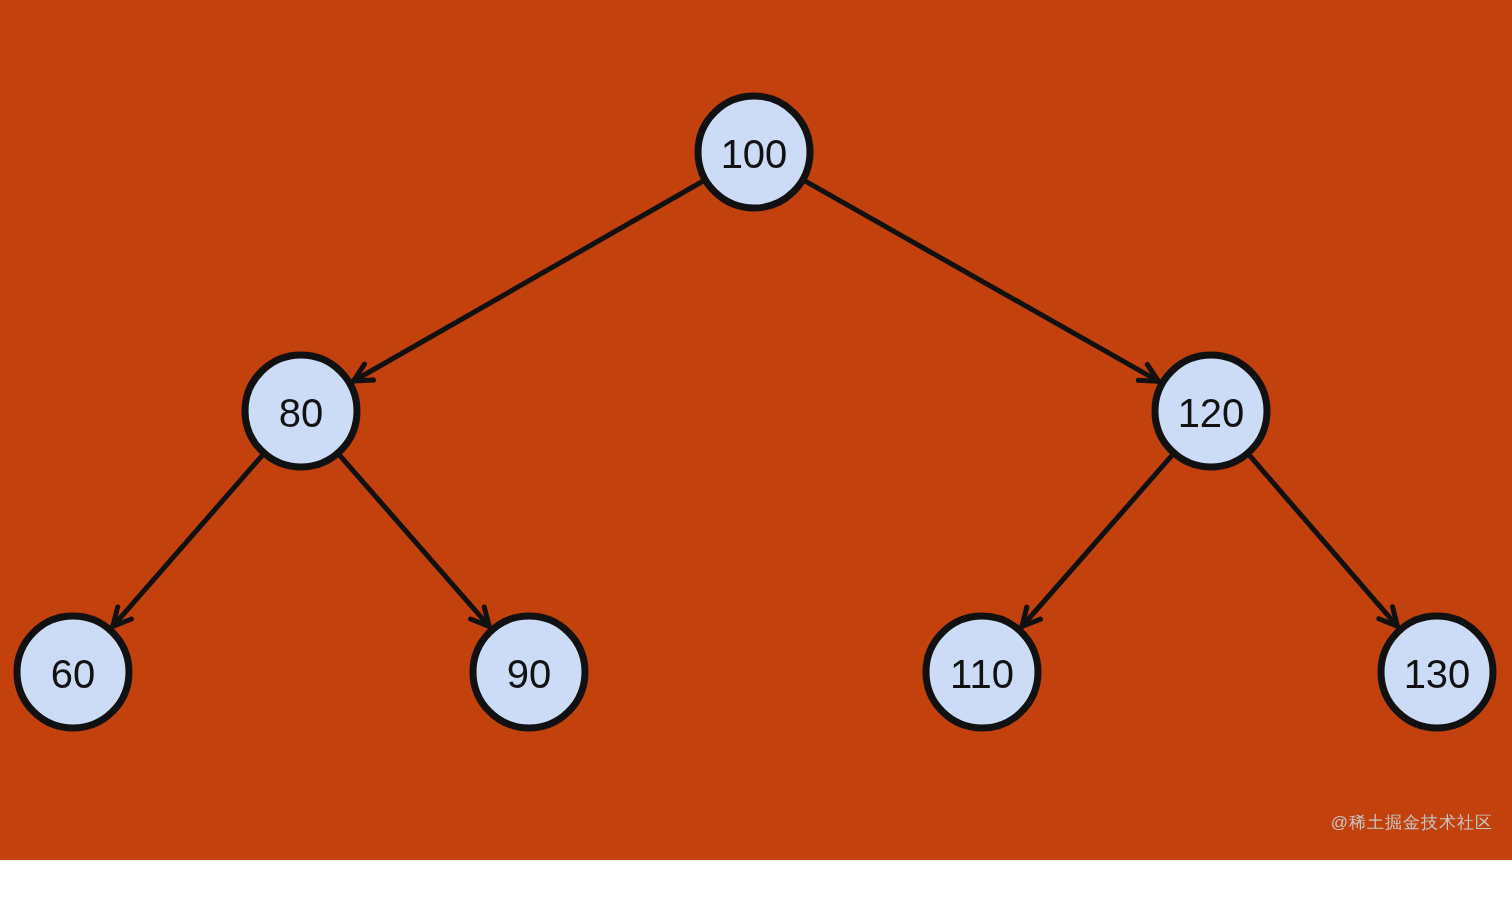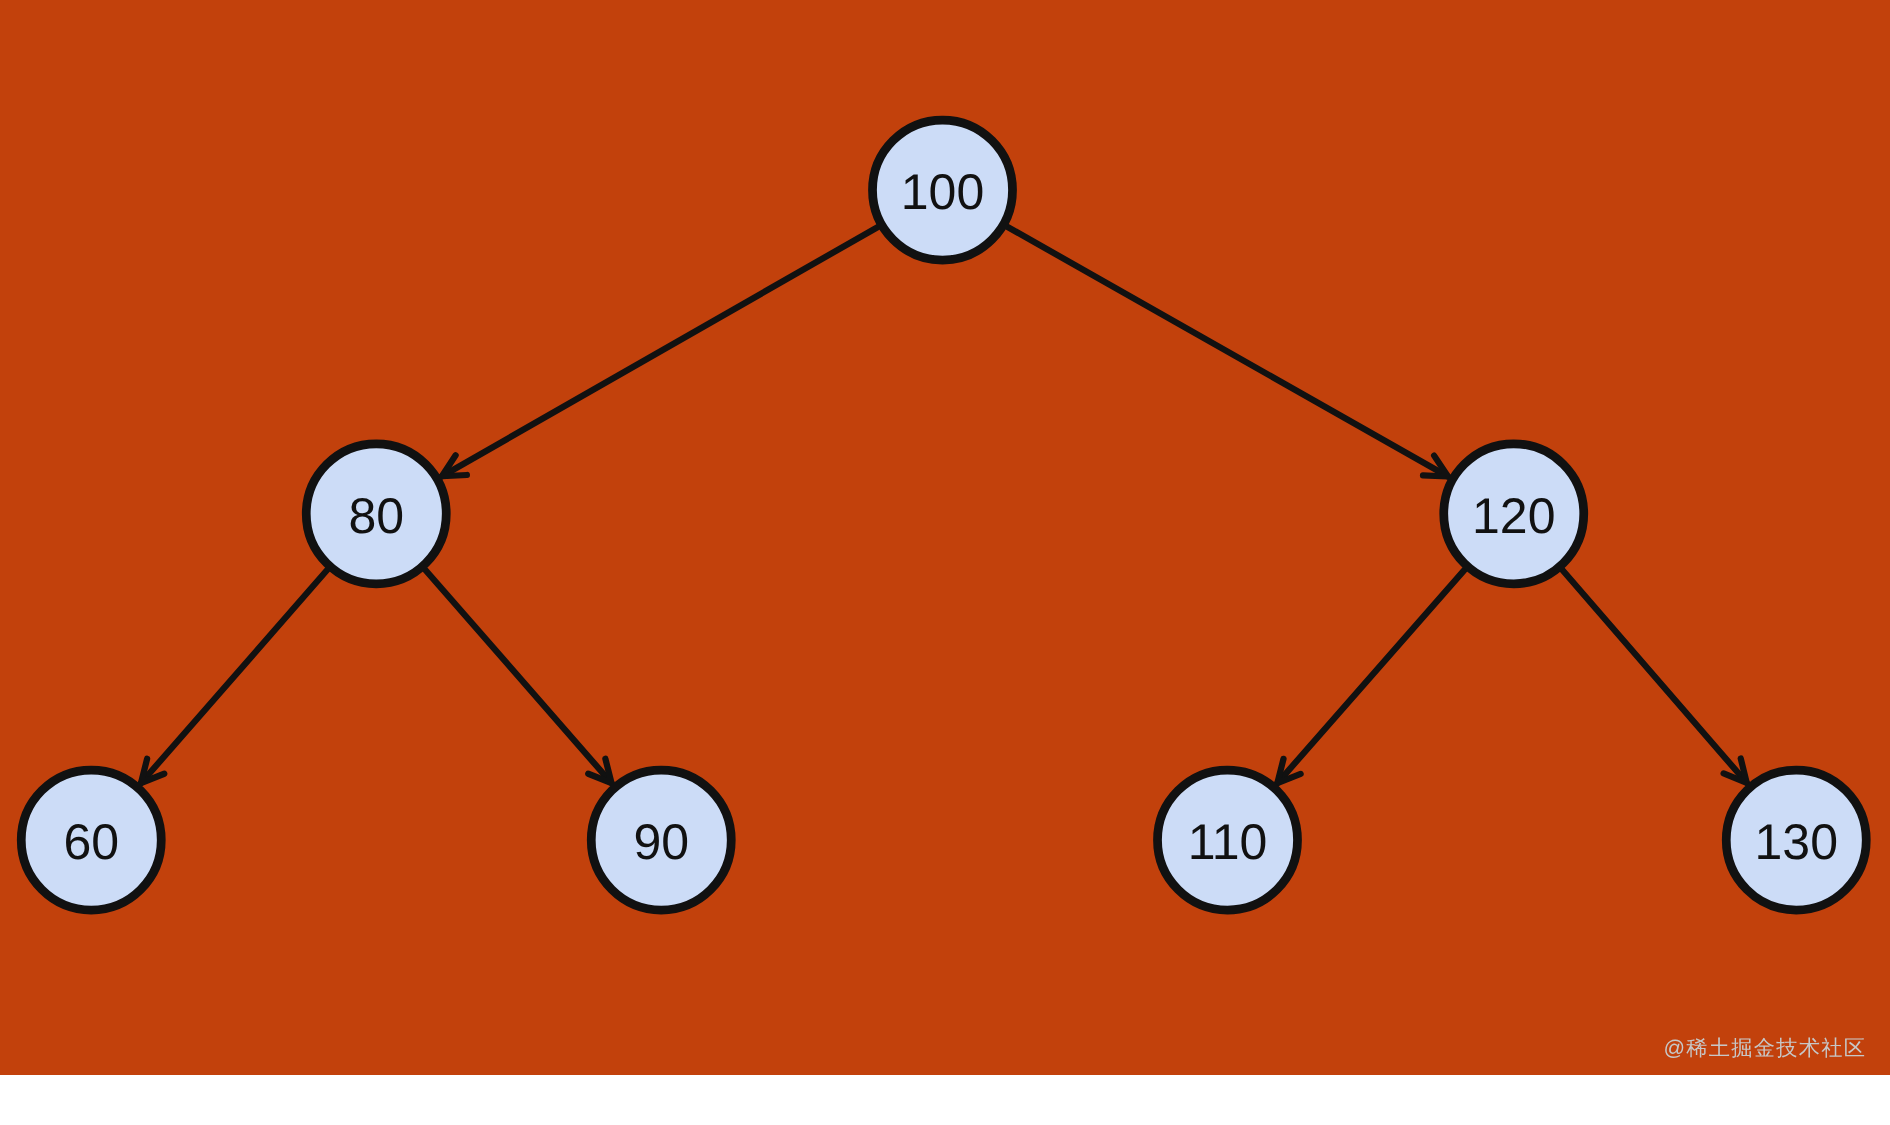--- a/index.html
+++ b/index.html
@@ -20,21 +20,21 @@
     top: 0;
   }
   .node-label-text {
     font-family: "Liberation Sans", "DejaVu Sans", sans-serif;
     font-size: 40px;
     fill: #111111;
   }
   .watermark {
     position: absolute;
     right: 19px;
-    bottom: 10px;
+    bottom: 26px;
     font-size: 17px;
     letter-spacing: 1px;
     color: #c7c7c7;
     user-select: none;
   }
 </style>
 </head>
 <body>
 
 <div class="stage">

